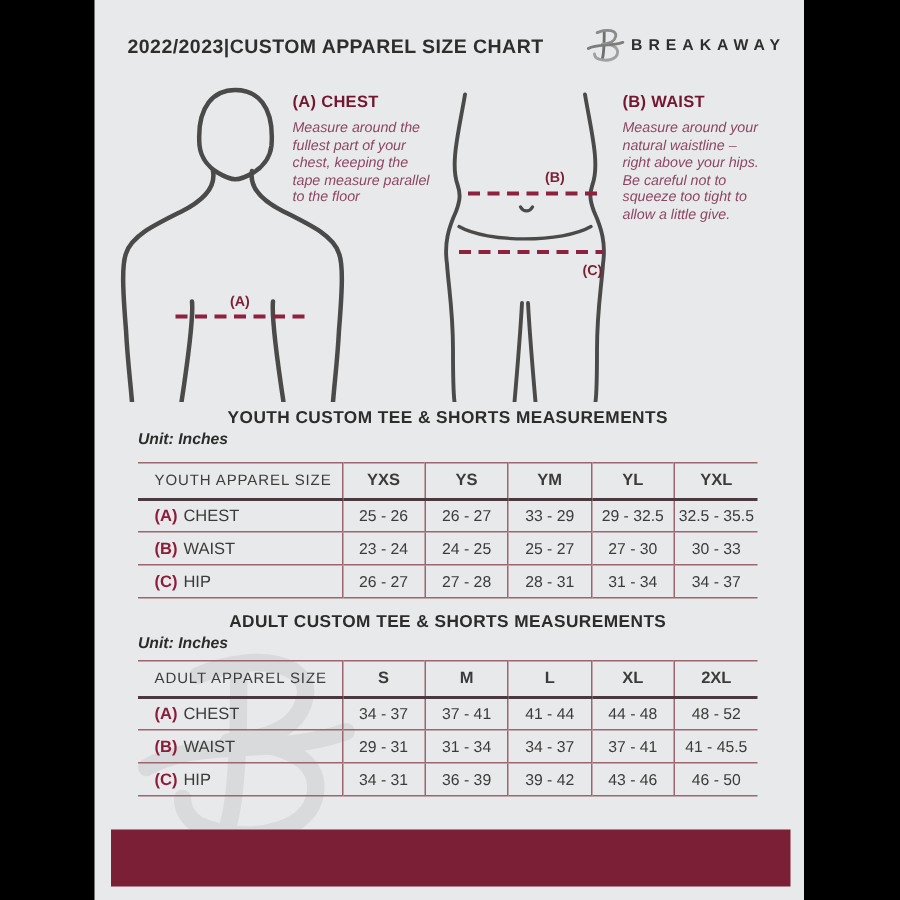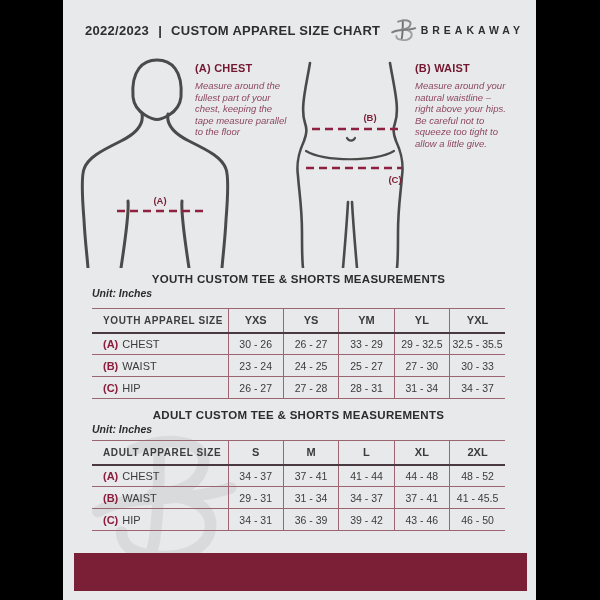--- a/index.html
+++ b/index.html
@@ -20,21 +20,21 @@
   }
   .page{
     position:absolute;left:63px;top:0;width:473px;height:600px;background:var(--bg);
   }
   
   .header-row{
     position:absolute;left:22px;right:12px;top:15px;height:30px;
     display:flex;justify-content:space-between;align-items:center;
   }
   .doc-title{
-    display:inline-flex;gap:9px;align-items:center;
+    display:inline-flex;align-items:center;
     font-weight:bold;font-size:13px;color:#2e2e2e;letter-spacing:.3px;
     font-stretch:condensed;
   }
   .brand{display:inline-flex;align-items:center;gap:4px;}
   .brand-name{font-weight:bold;font-size:10.5px;letter-spacing:4px;color:#2e2e2e;}
   
   .instr{position:absolute;}
   .instr h3{font-size:11px;font-weight:bold;color:var(--maroon-head);letter-spacing:.2px;margin-bottom:6px;}
   .instr p{font-size:9.5px;font-style:italic;color:var(--maroon-body);line-height:1.22;white-space:pre-line;}
   #instr-chest{left:132px;top:62px;width:100px;}
@@ -58,21 +58,21 @@
   table.size-table th, table.size-table td{
     border-left:1px solid var(--line);
     text-align:center;vertical-align:middle;color:#3b3b3b;
   }
   table.size-table th:first-child, table.size-table td:first-child{border-left:none;}
   table.size-table tr.head th{
     height:24px;border-bottom:2px solid var(--headline-line);
     font-weight:bold;font-size:11px;
   }
   table.size-table tr.head th.lbl{
-    font-weight:bold;font-size:10px;letter-spacing:.6px;text-align:left;padding-left:11px;color:#3d3d3d;
+    font-weight:normal;font-size:10px;letter-spacing:.6px;text-align:left;padding-left:11px;color:#3d3d3d;
   }
   table.size-table td{height:22px;border-bottom:1px solid var(--line);font-size:10.5px;}
   table.size-table td.lbl{text-align:left;padding-left:11px;font-size:11px;}
   .pfx{font-weight:bold;color:#8c1c3b;margin-right:4px;}
   
   .watermark{position:absolute;left:28px;top:418px;z-index:1;}
   .footer-band{
     position:absolute;left:11px;top:553px;width:453px;height:38px;
     background:var(--maroon);z-index:3;
   }
@@ -164,21 +164,21 @@
         <tr class="head">
       <th class="lbl">YOUTH APPAREL SIZE</th>
       <th>YXS</th>
       <th>YS</th>
       <th>YM</th>
       <th>YL</th>
       <th>YXL</th>
     </tr>
     <tr>
       <td class="lbl"><span class="pfx">(A)</span><span>CHEST</span></td>
-      <td>30 - 26</td>
+      <td>25 - 26</td>
       <td>26 - 27</td>
       <td>33 - 29</td>
       <td>29 - 32.5</td>
       <td>32.5 - 35.5</td>
     </tr>
     <tr>
       <td class="lbl"><span class="pfx">(B)</span><span>WAIST</span></td>
       <td>23 - 24</td>
       <td>24 - 25</td>
       <td>25 - 27</td>

